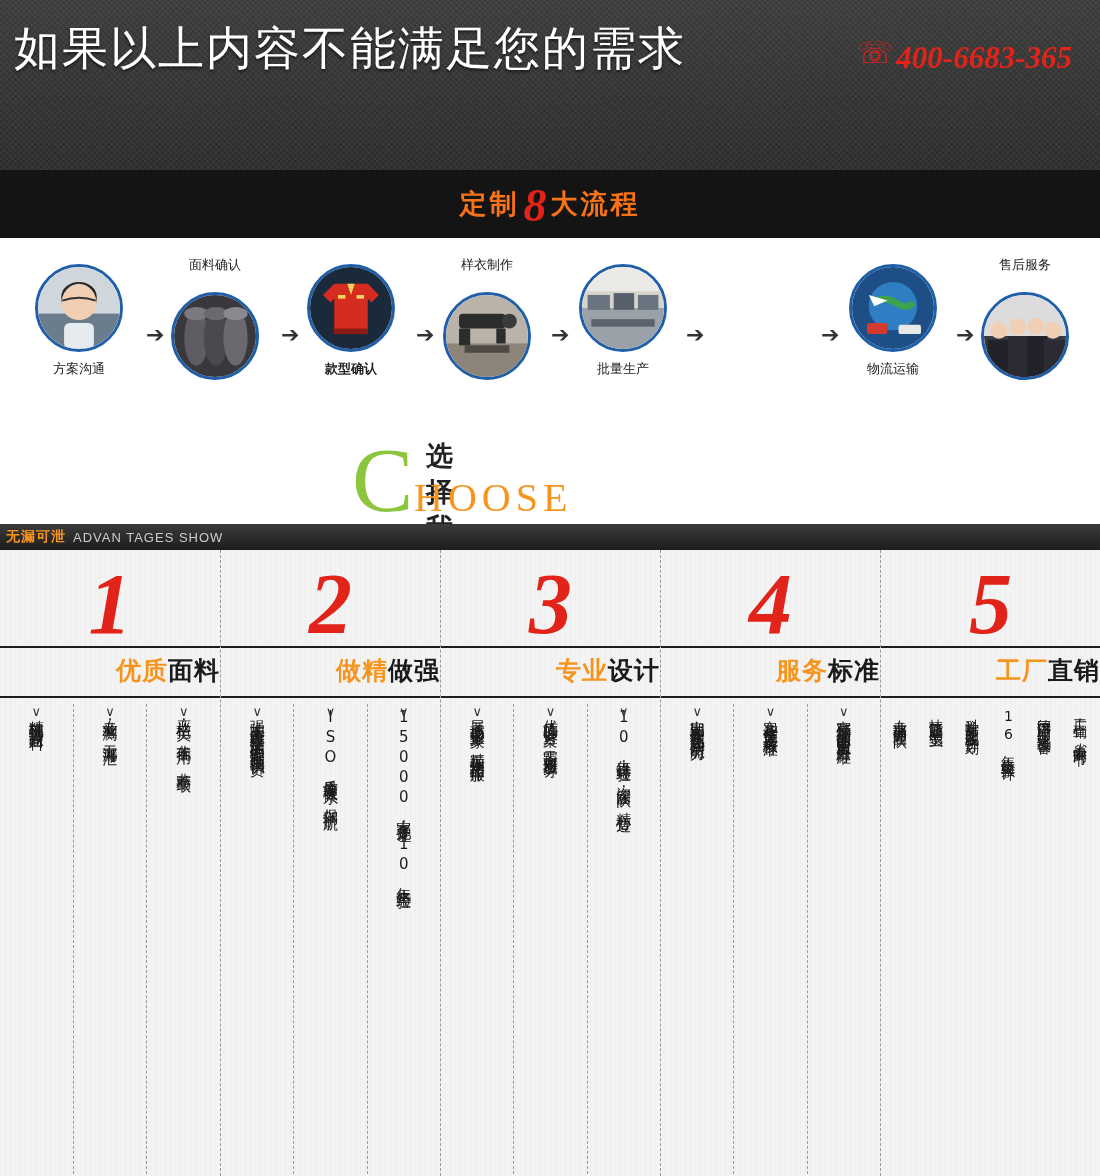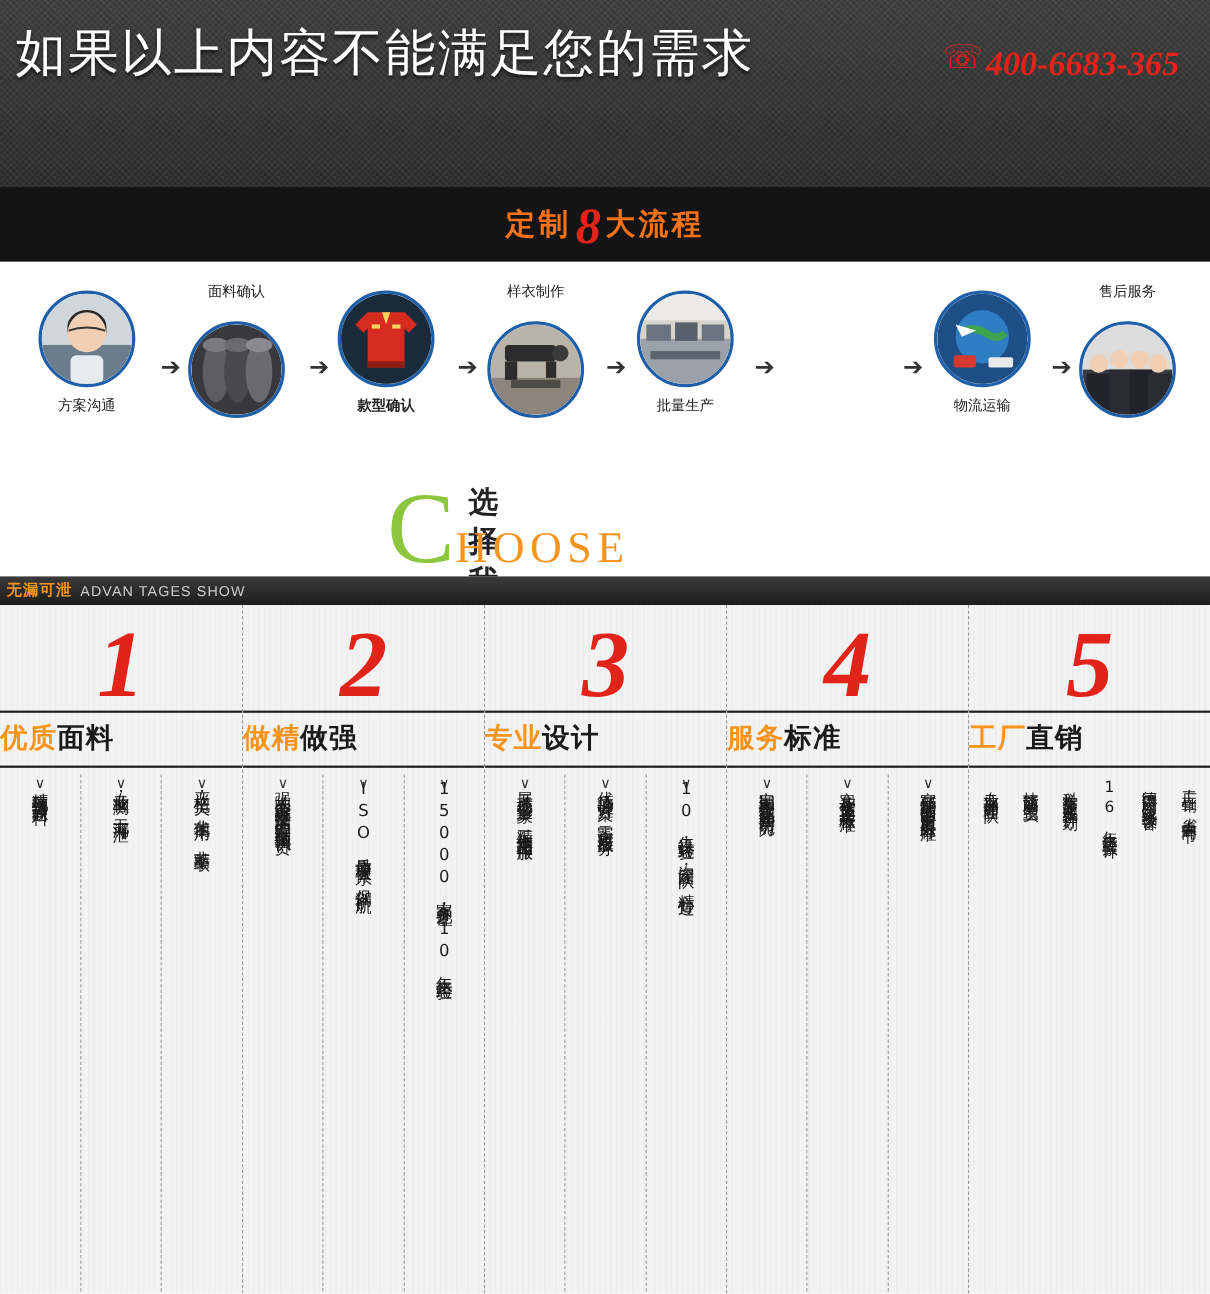--- a/index.html
+++ b/index.html
@@ -124,21 +124,21 @@
   .rcol{
     position:relative;width:220px;height:626px;box-sizing:border-box;
   }
   .rcol + .rcol{border-left:1px dashed #9a9a9a;}
   .rnum{
     position:absolute;top:8px;left:0;width:100%;text-align:center;
     font-size:86px;line-height:92px;font-weight:bold;color:#e2231a;font-style:italic;
     font-family:"Liberation Serif","DejaVu Serif",serif;
   }
   .rhead{
-    position:absolute;top:104px;left:0;width:100%;text-align:left;
+    position:absolute;top:104px;left:0;width:100%;text-align:right;
     font-size:25px;font-weight:bold;letter-spacing:1px;
     font-family:"DejaVu Sans","Liberation Sans",sans-serif;
   }
   .rhead .a{color:#f7941e;}
   .rhead .b{color:#1a1a1a;}
   .rule{
     position:absolute;top:96px;left:0;width:100%;height:2px;background:#1d1d1d;
   }
   .rule2{
     position:absolute;top:146px;left:0;width:100%;height:2px;background:#1d1d1d;

